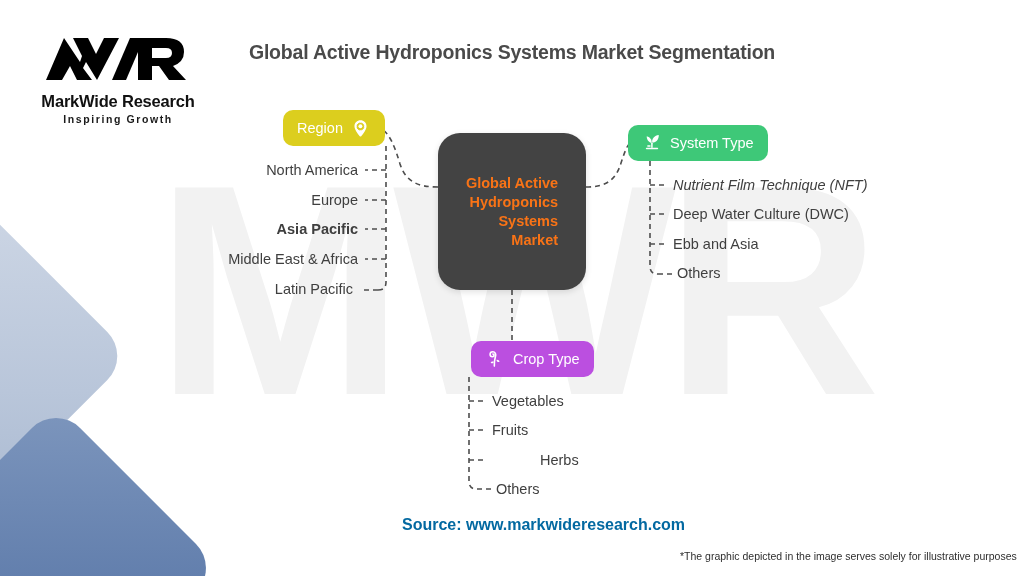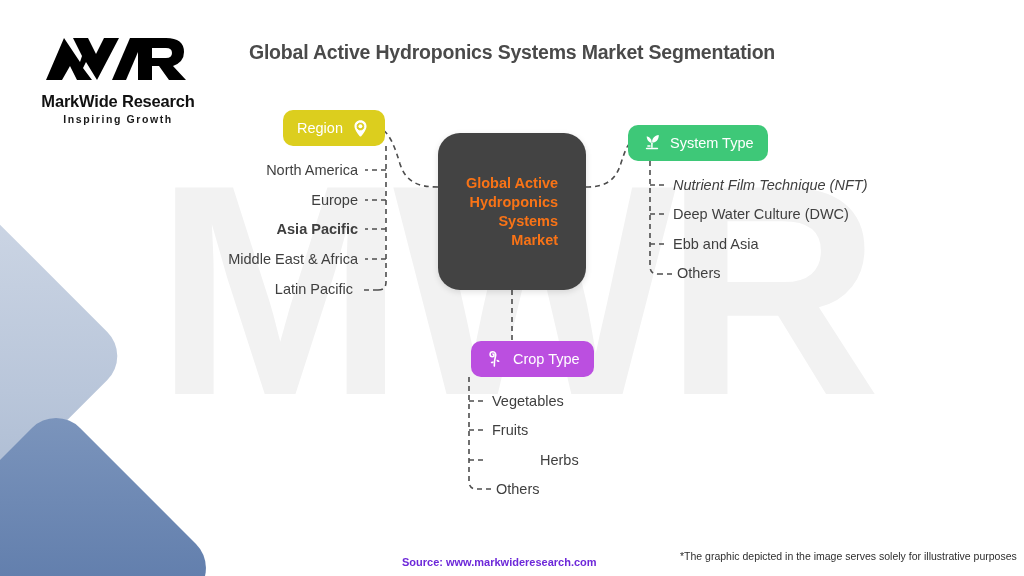--- a/index.html
+++ b/index.html
@@ -169,24 +169,24 @@
     white-space: nowrap;
     line-height: 1;
   }
   .leaf-right { text-align: left; transform: translate(-100%, -50%); }
   .leaf-left  { text-align: left;  transform: translateY(-50%); }
 
   
   .source {
     position: absolute;
     left: 402px;
-    top: 556px;
-    font-size: 11px;
-    font-weight: 700;
-    color: #6d28d9;
+    top: 516px;
+    font-size: 16px;
+    font-weight: 700;
+    color: #0369a1;
   }
   .disclaimer {
     position: absolute;
     left: 680px;
     top: 550px;
     font-size: 10.5px;
     color: #2e2e2e;
   }
 </style>
 </head>

